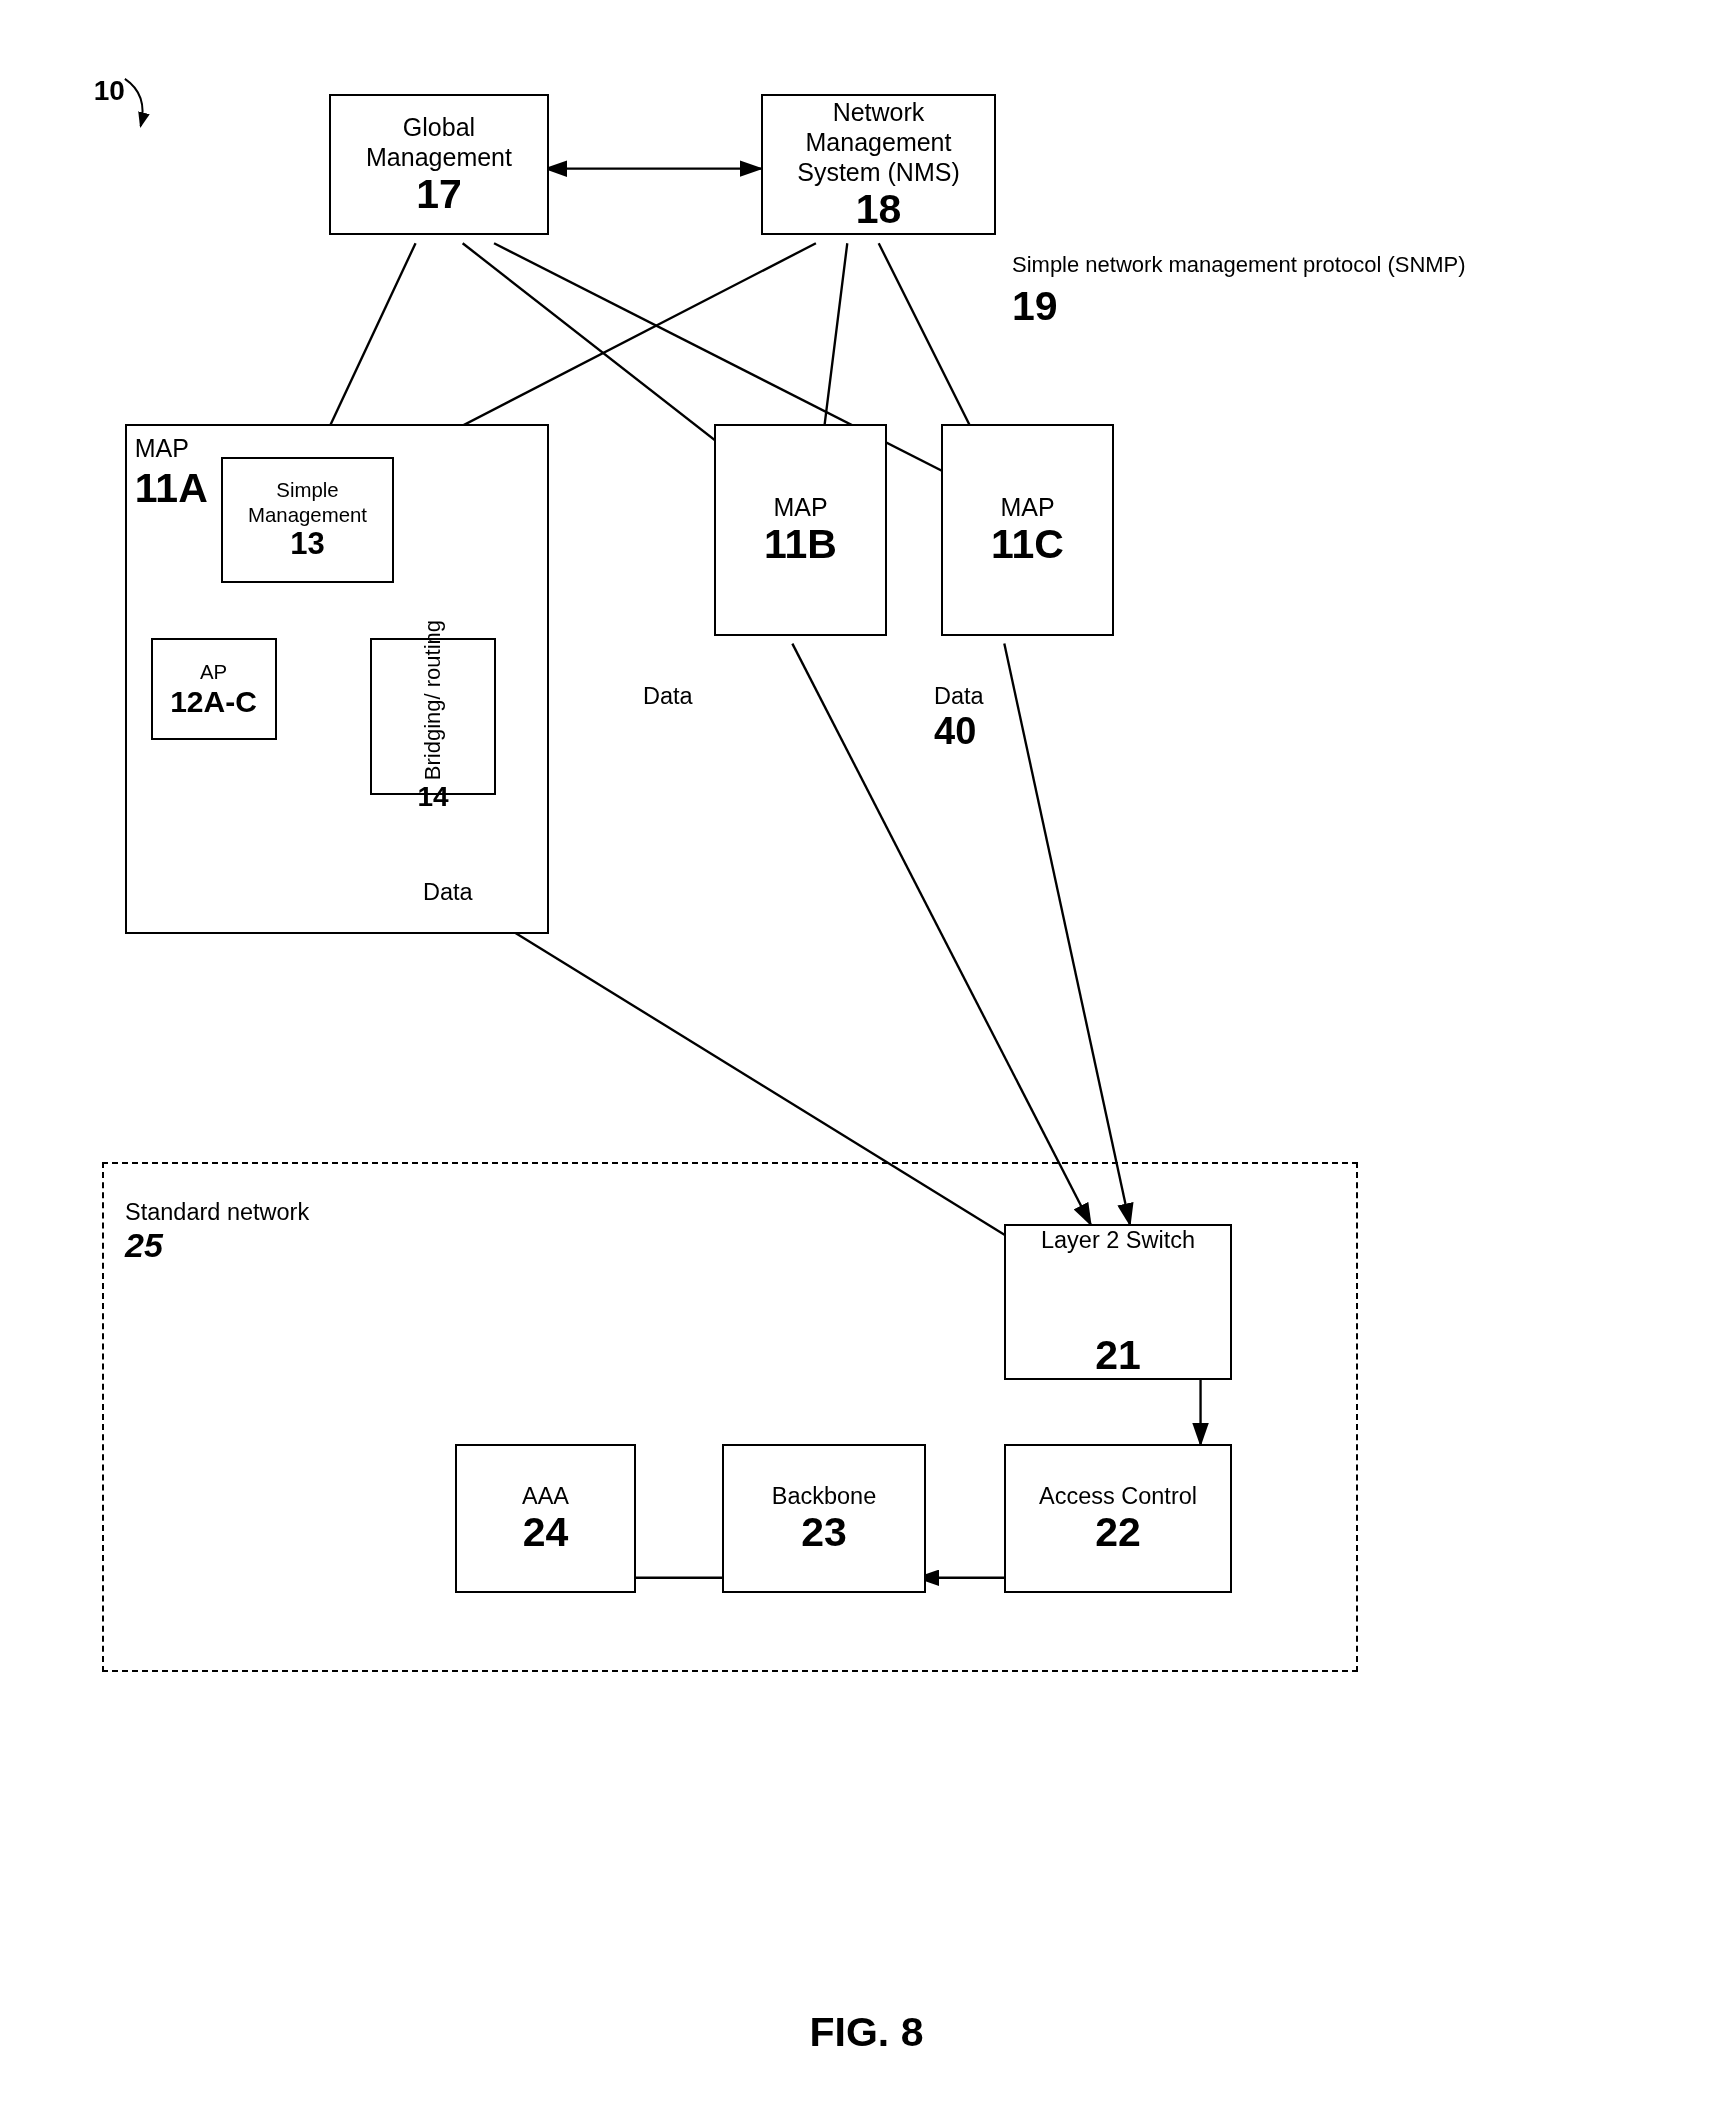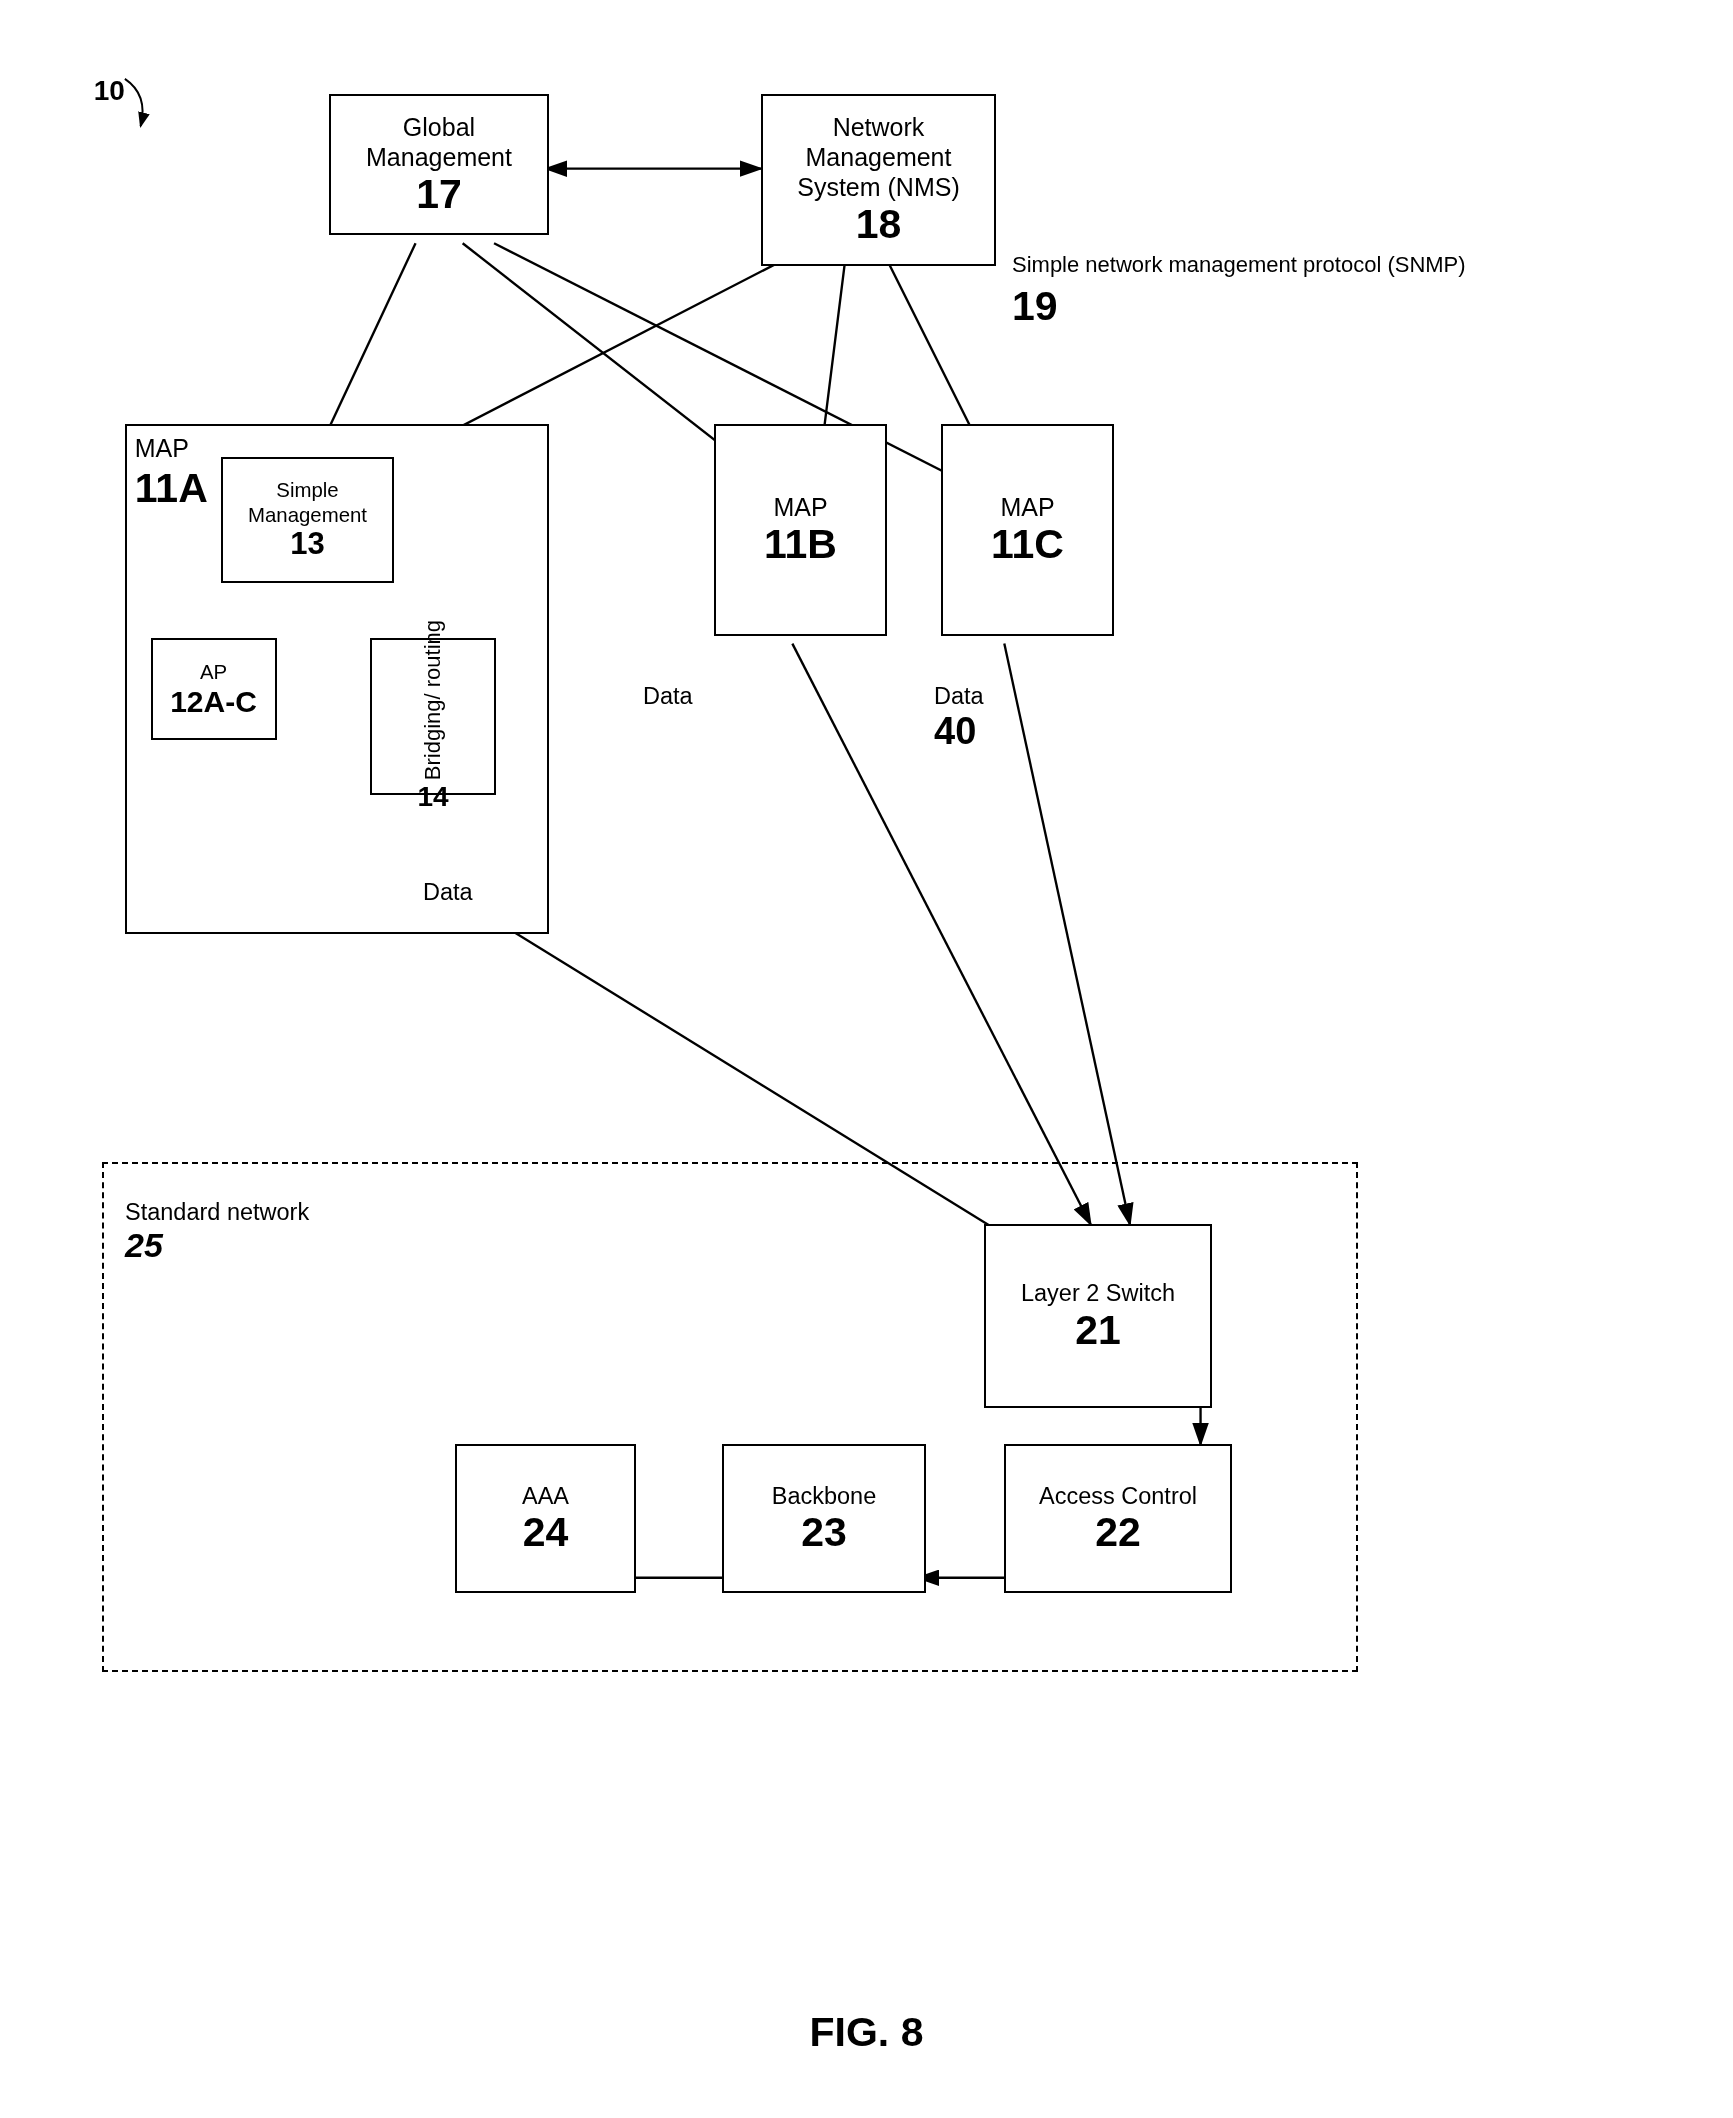--- a/index.html
+++ b/index.html
@@ -146,21 +146,21 @@
         <polygon points="0 0, 8 3, 0 6" fill="#000"></polygon>
       </marker>
     </defs>
   </svg>
 
   <div class="box" style="top:47px; left:251px; width:220px; height:141px;">
     <span class="box-title">Global Management</span>
     <span class="box-number">17</span>
   </div>
 
-  <div class="box" style="top:47px; left:683px; width:235px; height:172px;">
+  <div class="box" style="top:47px; left:683px; width:235px; height:141px;">
     <span class="box-title">Network Management System (NMS)</span>
     <span class="box-number">18</span>
   </div>
 
   <div style="position:absolute; top:204px; left:934px; font-size:22px; text-align:left; line-height:1.3;">
     <span>Simple network management protocol (SNMP)</span><br>
     <span style="font-size:41px; font-weight:bold;">19</span>
   </div>
 
   <div class="map-outer" style="top:377px; left:47px; width:424px; height:510px;">
@@ -207,21 +207,21 @@
   <div style="position:absolute; top:832px; left:345px; font-size:23.5px;">Data</div>
 
   <div class="dashed-box" style="top:1115px; left:23.5px; width:1256px; height:510px;">
   </div>
 
   <div style="position:absolute; top:1152px; left:47px; font-size:23.5px;">
     <span>Standard network</span><br>
     <span style="font-size:34px; font-weight:bold;font-style:italic;">25</span>
   </div>
 
-  <div class="box" style="top:1177px; left:906px; width:228px; height:184px;">
+  <div class="box" style="top:1177px; left:926px; width:228px; height:156px;justify-content:space-between;">
     <span class="box-title" style="font-size:23.5px;">Layer 2 Switch</span>
     <span class="box-number">21</span>
   </div>
 
   <div class="box" style="top:1397px; left:377px; width:181px; height:149px;">
     <span class="box-title" style="font-size:23.5px;">AAA</span>
     <span class="box-number">24</span>
   </div>
 
   <div class="box" style="top:1397px; left:644px; width:204px; height:149px;">

